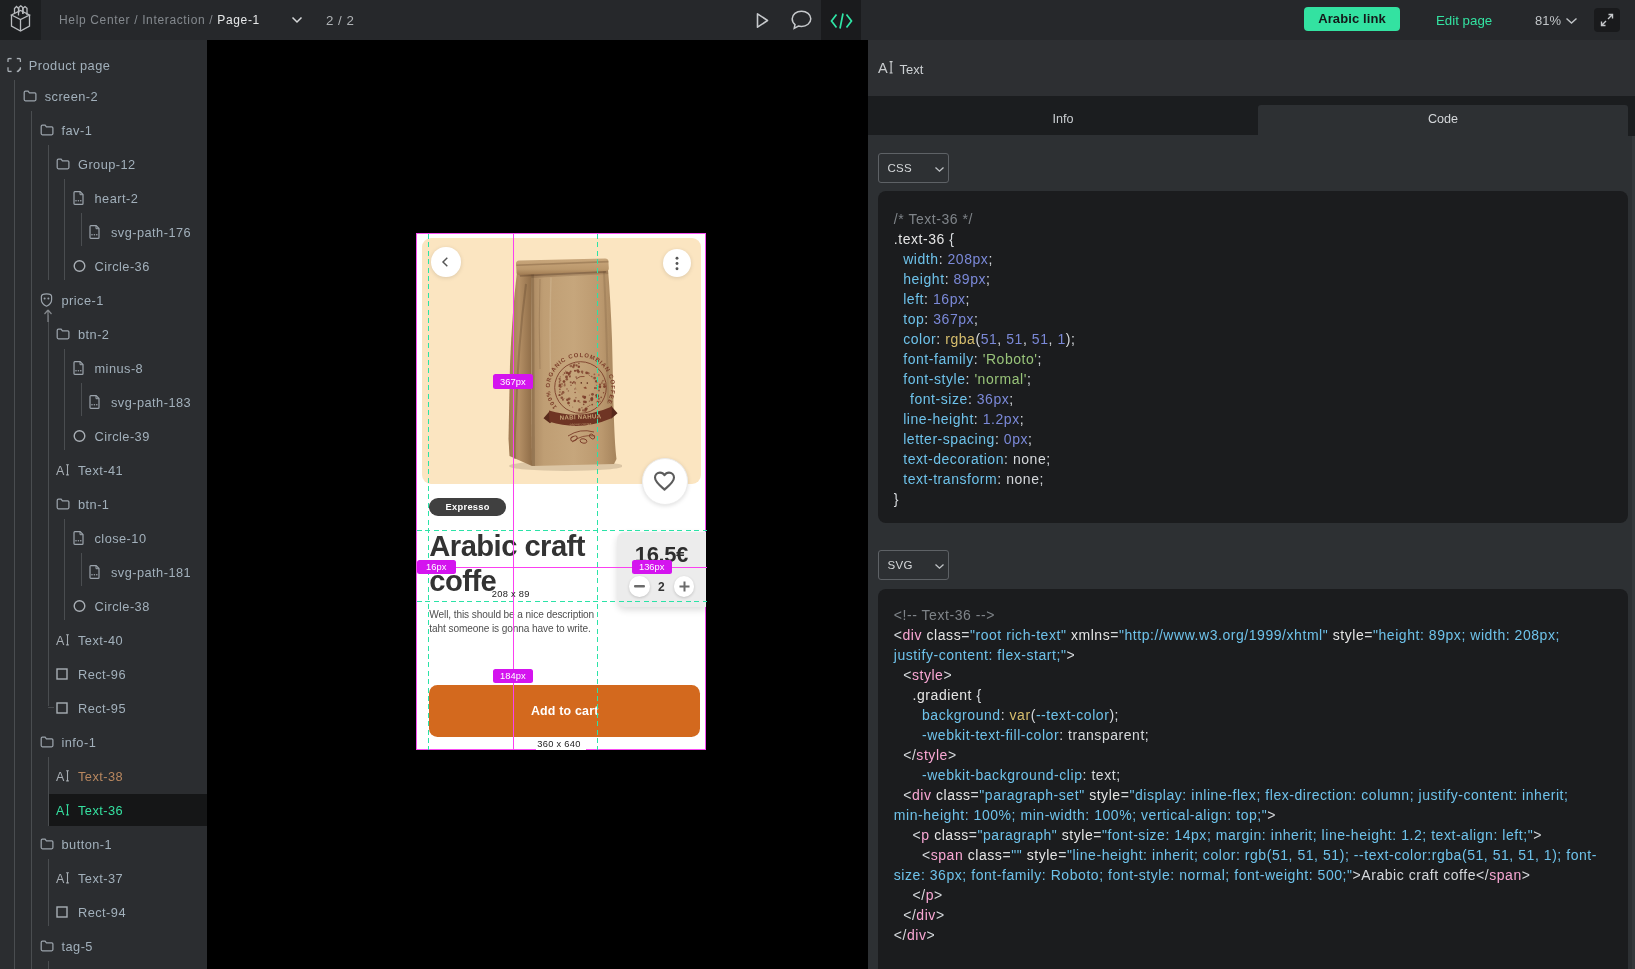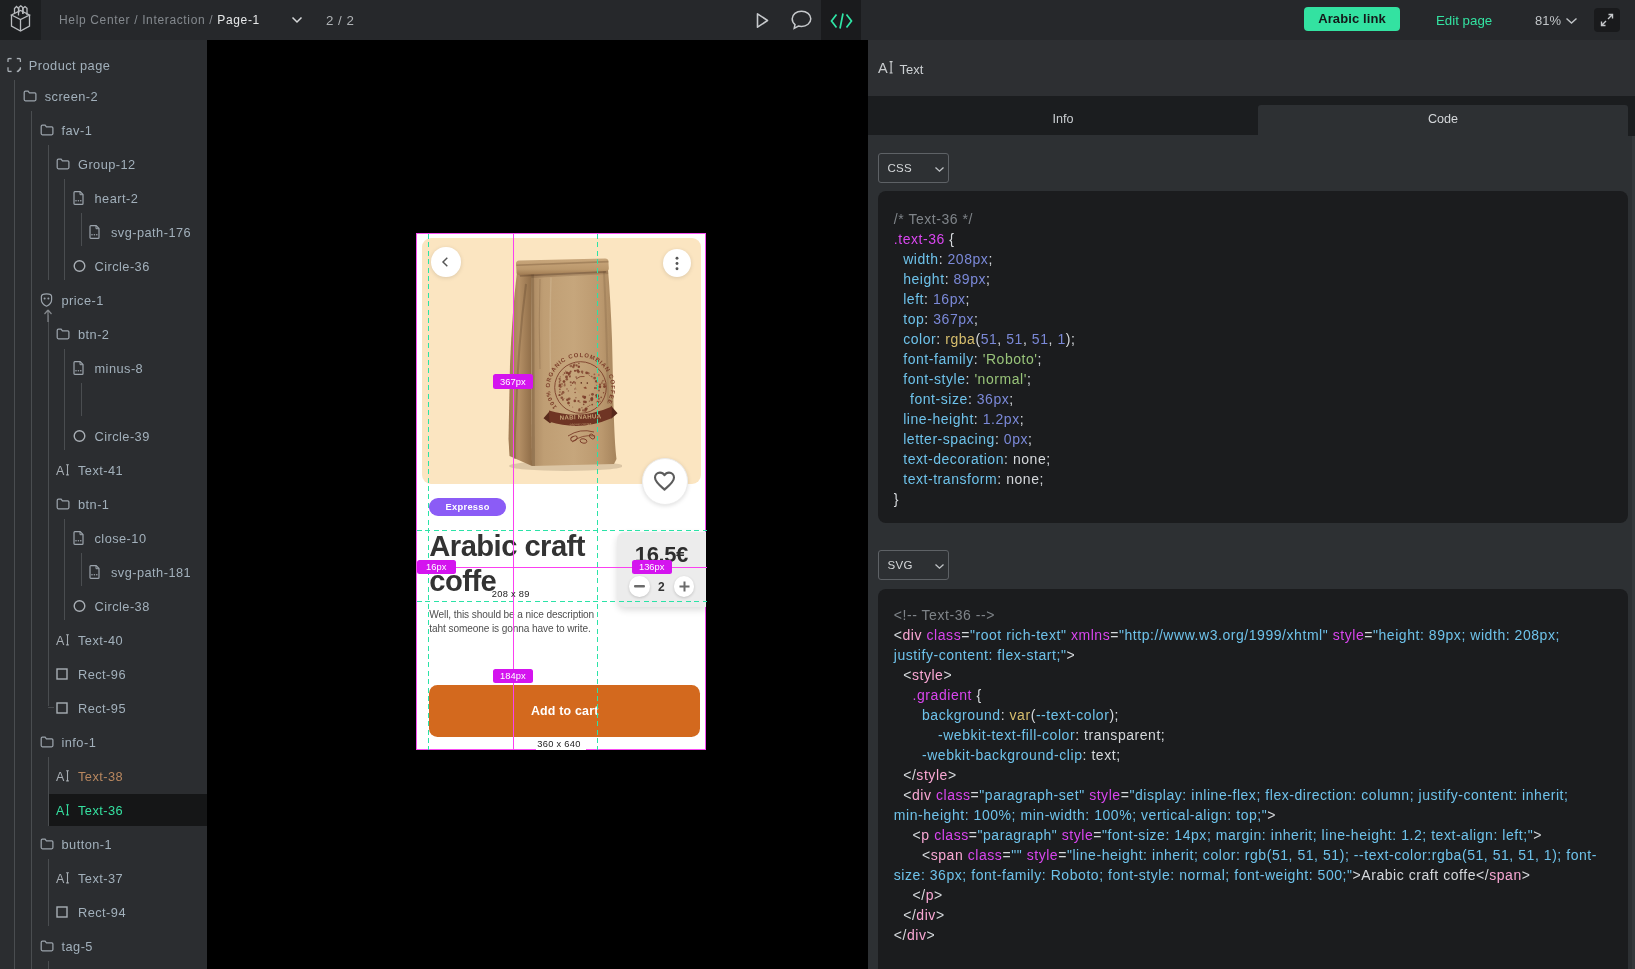--- a/index.html
+++ b/index.html
@@ -23,21 +23,21 @@
 .chev{position:absolute;left:225px;top:50%;transform:translateY(-50%)}
 .tline{position:absolute;width:1px;background:#4a4d50}
 #selrow{left:48.5px;top:753.5px;width:199px;height:32.5px;background:#151617}
 #sb-thumb{left:246.5px;top:0px;width:8px;height:660px;background:#9fa2a4}
 
 
 #canvas{left:255px;top:40px;width:613px;height:929px;background:#000;overflow:hidden}
 #artboard{position:absolute;left:160.5px;top:193px;width:290px;height:517px;background:#fff;border:1px solid #f74df2}
 #peach{left:5.8px;top:3.9px;width:278.6px;height:246.5px;border-radius:9px;background:#fbe5c1}
 .wcirc{position:absolute;background:#fff;border-radius:50%;box-shadow:0 1px 4px rgba(0,0,0,.13)}
-#pill{left:12.5px;top:263.9px;width:77.3px;height:18.6px;border-radius:9.3px;background:#8b5cf6;color:#fff;font-size:9.3px;font-weight:700;text-align:center;line-height:18.6px;letter-spacing:.3px}
+#pill{left:12.5px;top:263.9px;width:77.3px;height:18.6px;border-radius:9.3px;background:#404040;color:#fff;font-size:9.3px;font-weight:700;text-align:center;line-height:18.6px;letter-spacing:.3px}
 #title{left:12.8px;top:294.5px;width:172px;font-size:29.2px;line-height:35px;font-weight:700;color:#333;letter-spacing:-.55px}
 #pricepanel{left:200.2px;top:297.7px;width:89.3px;height:75.5px;background:#ececec;border-radius:8px 0 0 8px;box-shadow:0 3px 7px rgba(0,0,0,.14)}
 #price{left:0;top:10px;width:100%;text-align:center;font-size:22px;font-weight:700;color:#2e2e2e;letter-spacing:-.4px}
 .stepc{position:absolute;width:20.5px;height:20.5px;background:#fff;border-radius:50%;box-shadow:0 1px 3px rgba(0,0,0,.18)}
 #qty{left:0;top:48px;width:100%;text-align:center;font-size:12px;font-weight:700;color:#333}
 #desc{left:12.8px;top:373.8px;font-size:10.1px;line-height:14.3px;color:#4f4f4f;letter-spacing:-.1px}
 #cartbtn{left:12.5px;top:451.3px;width:271.4px;height:52.1px;border-radius:8.5px;background:#d3691e;color:#fff;font-size:12.4px;font-weight:700;text-align:center;line-height:52.1px;letter-spacing:.2px}
 .vdash{position:absolute;width:1px;background-image:repeating-linear-gradient(180deg,#2be3a7 0,#2be3a7 5px,transparent 5px,transparent 8.4px)}
 .hdash{position:absolute;height:1px;background-image:repeating-linear-gradient(90deg,#2be3a7 0,#2be3a7 5px,transparent 5px,transparent 8.4px)}
 .vmag{position:absolute;width:1px;background:#fb40f1}
@@ -49,21 +49,21 @@
 #rphead{left:0;top:0;width:767px;height:56.5px;background:#2d2f32;border-bottom:1px solid #1b1d1f}
 #rphead .t{position:absolute;left:31.5px;top:22px;font-size:13px;color:#ccd0d3}
 #tabdark{left:0;top:56.5px;width:767px;height:38.5px;background:#1b1d1f}
 #codetab{left:389.7px;top:64.5px;width:370.5px;height:31px;background:#2d3033;border-radius:3px 3px 0 0}
 #tab-info{left:0px;top:72px;width:390px;text-align:center;font-size:12.6px;color:#c9cdd0}
 #tab-code{left:390px;top:72px;width:370px;text-align:center;font-size:12.6px;color:#d4d7da}
 .drop{position:absolute;width:70.5px;height:30.5px;border:1px solid #5e6266;border-radius:3px;color:#d5d8da;font-size:11.5px}
 .drop span{position:absolute;left:8.5px;top:8.5px;letter-spacing:.3px}
 .codeblk{position:absolute;left:10px;width:750px;background:#1b1c1e;border-radius:8px;font-size:14px;letter-spacing:.55px}
 .cl{position:relative;height:20px;line-height:20px;white-space:pre}
-.w{color:#d5d8dc}.cm{color:#7f8489}.ol{color:#d946ef}.pr{color:#6ec2ea}
+.w{color:#d5d8dc}.cm{color:#7f8489}.ol{color:#e5e5e5}.pr{color:#6ec2ea}
 .nm{color:#7b89d8}.fn{color:#d8bf6e}.st{color:#98c379}.tg{color:#f9a8d4}.sv{color:#6ec2ea}
 #rp-gutter-d{left:760.2px;top:56.5px;width:6.8px;height:39.5px;background:#1b1d1f}
 #rp-thumb{left:763.5px;top:96px;width:3.5px;height:833px;background:#35383b}
 </style></head>
 <body>
 <div class="abs" id="topbar">
     <div class="abs" id="logobox">
       <svg class="abs" style="left:7px;top:5px" width="27" height="30" viewBox="0 0 27 30">
         <g fill="none" stroke="#b9bcbf" stroke-width="1.3">
           <path d="M4.5 10 L13.5 14.5 L22.5 10 L13.5 5.5 Z"></path>
@@ -211,20 +211,30 @@
         <path d="M1 1.6 Q1 .7 1.9 .7 H7.2 L10 3.5 V12.4 Q10 13.3 9.1 13.3 H1.9 Q1 13.3 1 12.4 Z" fill="none" stroke="#9ba3ab" stroke-width="1.2"></path>
         <path d="M7 .9 V3.7 H9.9" fill="none" stroke="#9ba3ab" stroke-width="1"></path>
         <circle cx="3" cy="9.8" r=".8" fill="#9ba3ab"></circle>
         <circle cx="5.4" cy="9.8" r=".8" fill="#9ba3ab"></circle>
         <circle cx="7.8" cy="9.8" r=".8" fill="#9ba3ab"></circle>
       </svg>
       <span class="lbl" style="left:94.5px">minus-8</span>
       <svg class="chev" width="13" height="8" viewBox="0 0 13 8">
         <path d="M2 6 L6.5 1.8 L11 6" fill="none" stroke="#7e8286" stroke-width="1.5"></path>
       </svg>
+    </div>
+    <div class="srow" style="left:0;top:345px;width:255px">
+      <svg class="sico" style="left:89.3px" width="11" height="14" viewBox="0 0 11 14">
+        <path d="M1 1.6 Q1 .7 1.9 .7 H7.2 L10 3.5 V12.4 Q10 13.3 9.1 13.3 H1.9 Q1 13.3 1 12.4 Z" fill="none" stroke="#9ba3ab" stroke-width="1.2"></path>
+        <path d="M7 .9 V3.7 H9.9" fill="none" stroke="#9ba3ab" stroke-width="1"></path>
+        <circle cx="3" cy="9.8" r=".8" fill="#9ba3ab"></circle>
+        <circle cx="5.4" cy="9.8" r=".8" fill="#9ba3ab"></circle>
+        <circle cx="7.8" cy="9.8" r=".8" fill="#9ba3ab"></circle>
+      </svg>
+      <span class="lbl" style="left:111.0px">svg-path-183</span>
     </div>
     <div class="srow" style="left:0;top:379px;width:255px">
       <svg class="sico" style="left:72.8px" width="13" height="13" viewBox="0 0 13 13">
         <circle cx="6.5" cy="6.5" r="5.3" fill="none" stroke="#a8aeb4" stroke-width="1.4"></circle>
       </svg>
       <span class="lbl" style="left:94.5px">Circle-39</span>
     </div>
     <div class="srow" style="left:0;top:413px;width:255px">
       <svg class="sico" style="left:56.3px" width="15" height="13" viewBox="0 0 15 13">
         <text x="0" y="11" font-size="12.5" font-family="Liberation Sans" fill="#a8aeb4">A</text>
@@ -638,23 +648,23 @@
         <path d="M1.5 1.5 L5.5 5.2 L9.5 1.5" fill="none" stroke="#c0c4c7" stroke-width="1.3"></path>
       </svg>
     </div>
     <div class="codeblk" style="top:549.4px;height:462px;padding-top:15.6px">
       <div class="cl" style="padding-left:15.8px"><span class="cm">&lt;!-- Text-36 --&gt;</span></div>
       <div class="cl" style="padding-left:15.8px"><span class="w">&lt;</span><span class="tg">div</span><span class="w"> </span><span class="ol">class</span><span class="w">=</span><span class="sv">"root rich-text"</span><span class="w"> </span><span class="ol">xmlns</span><span class="w">=</span><span class="sv">"http://www.w3.org/1999/xhtml"</span><span class="w"> </span><span class="ol">style</span><span class="w">=</span><span class="sv">"height: 89px; width: 208px;</span></div>
       <div class="cl" style="padding-left:15.8px"><span class="sv">justify-content: flex-start;"</span><span class="w">&gt;</span></div>
       <div class="cl" style="padding-left:25.200000000000003px"><span class="w">&lt;</span><span class="tg">style</span><span class="w">&gt;</span></div>
       <div class="cl" style="padding-left:34.6px"><span class="ol">.gradient</span><span class="w"> {</span></div>
       <div class="cl" style="padding-left:44.0px"><span class="pr">background</span><span class="w">: </span><span class="fn">var</span><span class="w">(</span><span class="pr">--text-color</span><span class="w">);</span></div>
-      <div class="cl" style="padding-left:60px"><span class="pr">-webkit-text-fill-color</span><span class="w">: transparent;</span></div>
+      <div class="cl" style="padding-left:44.0px"><span class="pr">-webkit-text-fill-color</span><span class="w">: transparent;</span></div>
+      <div class="cl" style="padding-left:25.200000000000003px"><span class="w">&lt;/</span><span class="tg">style</span><span class="w">&gt;</span></div>
       <div class="cl" style="padding-left:44.0px"><span class="pr">-webkit-background-clip</span><span class="w">: text;</span></div>
-      <div class="cl" style="padding-left:25.200000000000003px"><span class="w">&lt;/</span><span class="tg">style</span><span class="w">&gt;</span></div>
       <div class="cl" style="padding-left:25.200000000000003px"><span class="w">&lt;</span><span class="tg">div</span><span class="w"> </span><span class="ol">class</span><span class="w">=</span><span class="sv">"paragraph-set"</span><span class="w"> </span><span class="ol">style</span><span class="w">=</span><span class="sv">"display: inline-flex; flex-direction: column; justify-content: inherit;</span></div>
       <div class="cl" style="padding-left:15.8px"><span class="sv">min-height: 100%; min-width: 100%; vertical-align: top;"</span><span class="w">&gt;</span></div>
       <div class="cl" style="padding-left:34.6px"><span class="w">&lt;</span><span class="tg">p</span><span class="w"> </span><span class="ol">class</span><span class="w">=</span><span class="sv">"paragraph"</span><span class="w"> </span><span class="ol">style</span><span class="w">=</span><span class="sv">"font-size: 14px; margin: inherit; line-height: 1.2; text-align: left;"</span><span class="w">&gt;</span></div>
       <div class="cl" style="padding-left:44.0px"><span class="w">&lt;</span><span class="tg">span</span><span class="w"> </span><span class="ol">class</span><span class="w">=</span><span class="sv">""</span><span class="w"> </span><span class="ol">style</span><span class="w">=</span><span class="sv">"line-height: inherit; color: rgb(51, 51, 51); --text-color:rgba(51, 51, 51, 1); font-</span></div>
       <div class="cl" style="padding-left:15.8px"><span class="sv">size: 36px; font-family: Roboto; font-style: normal; font-weight: 500;"</span><span class="w">&gt;Arabic craft coffe&lt;/</span><span class="tg">span</span><span class="w">&gt;</span></div>
       <div class="cl" style="padding-left:34.6px"><span class="w">&lt;/</span><span class="tg">p</span><span class="w">&gt;</span></div>
       <div class="cl" style="padding-left:25.200000000000003px"><span class="w">&lt;/</span><span class="tg">div</span><span class="w">&gt;</span></div>
       <div class="cl" style="padding-left:15.8px"><span class="w">&lt;/</span><span class="tg">div</span><span class="w">&gt;</span></div>
     </div>
   </div>

